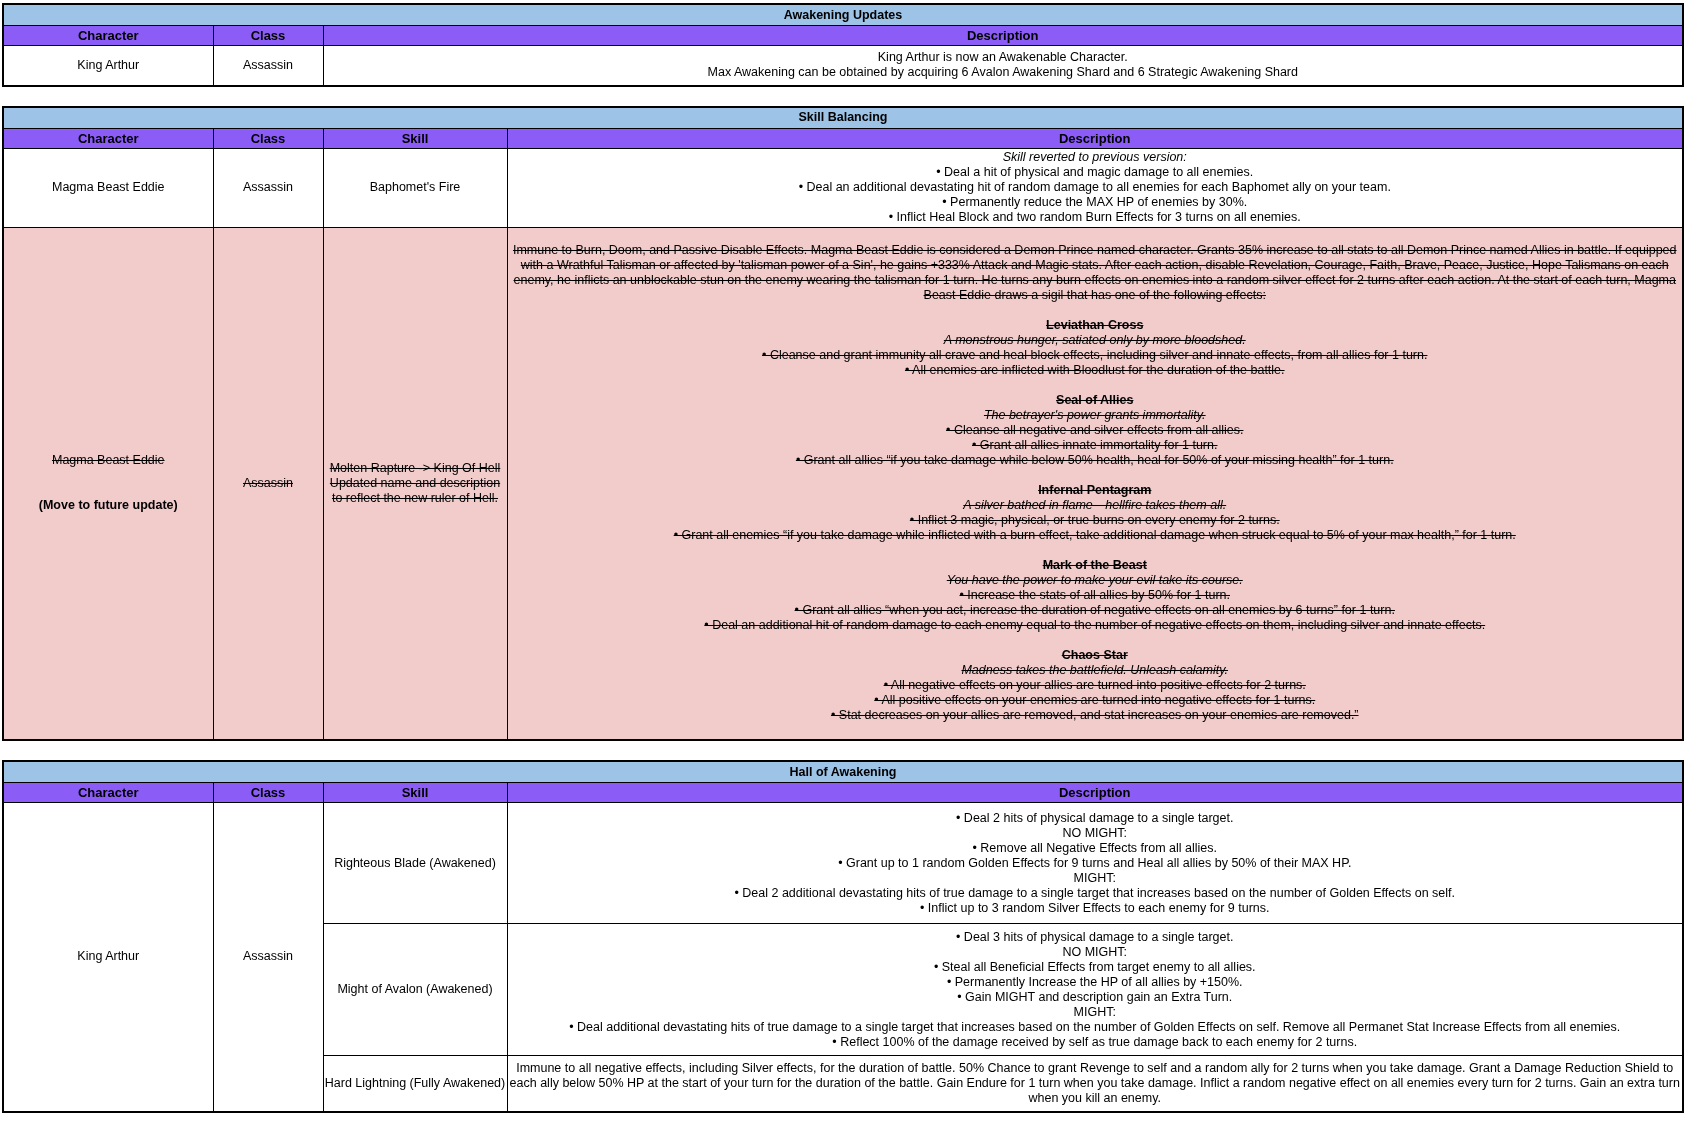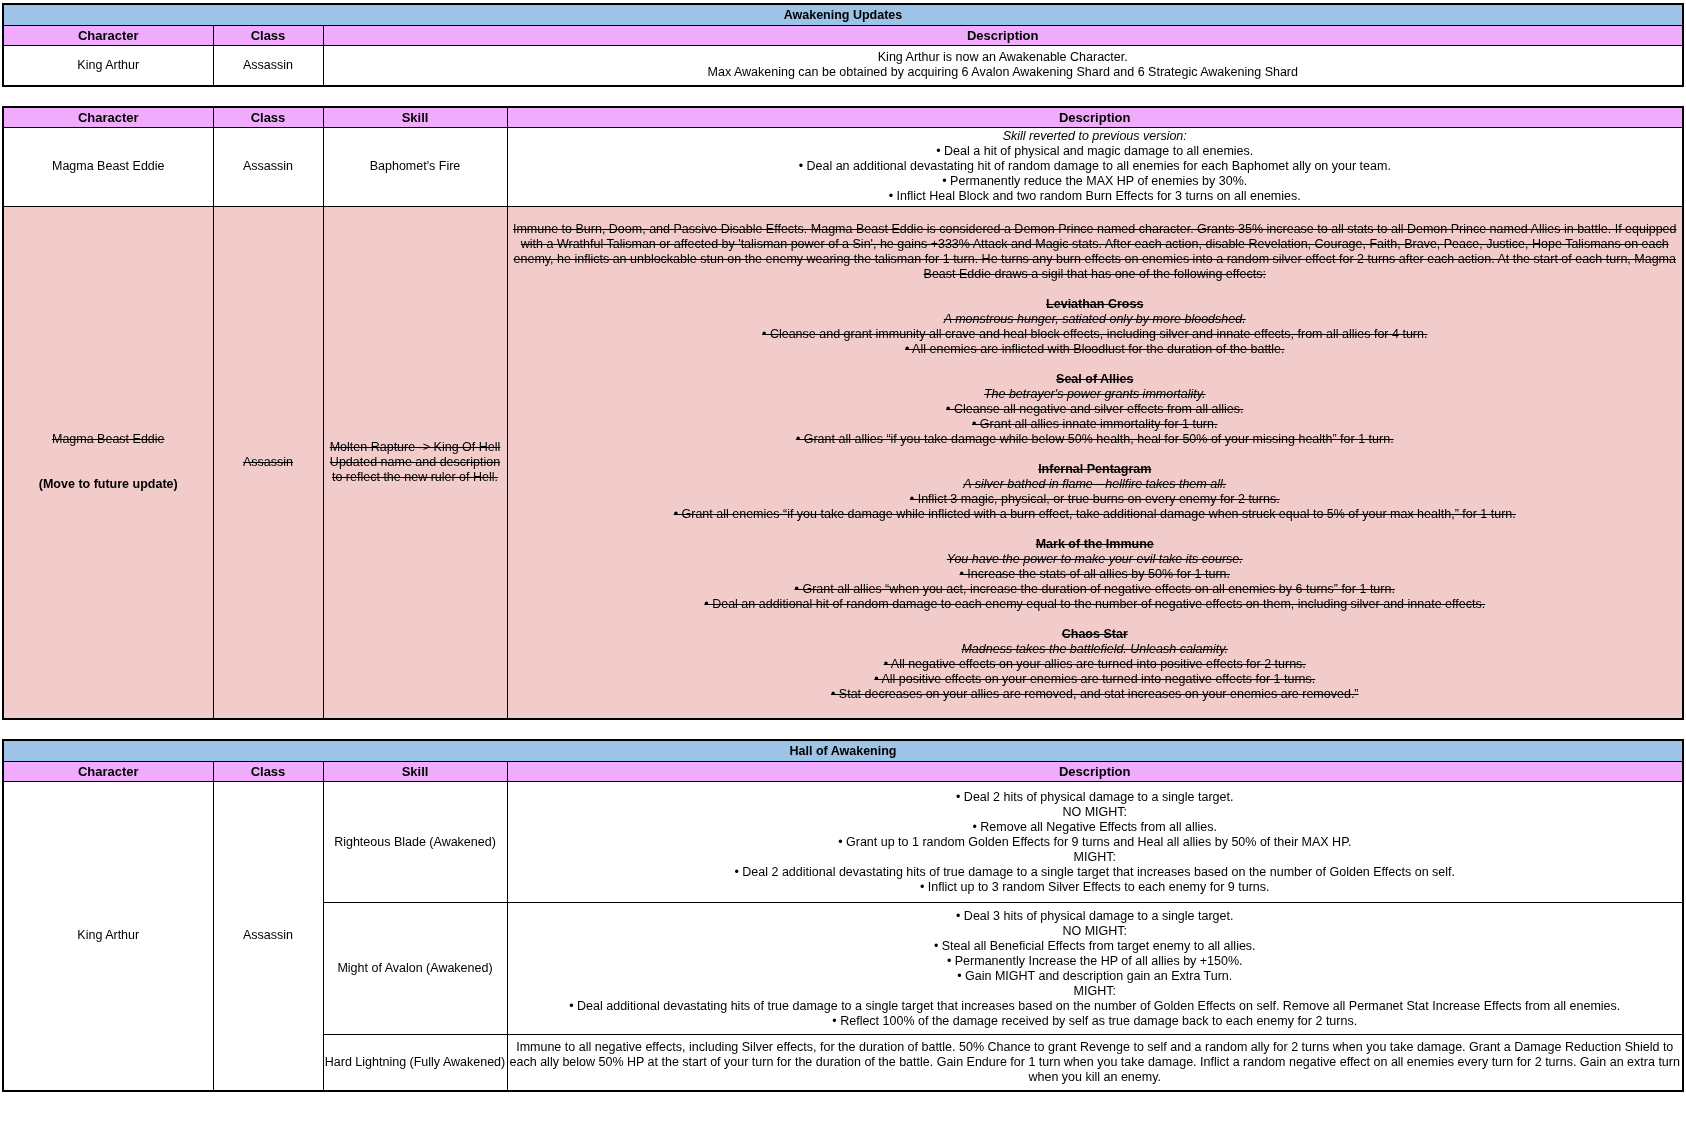--- a/index.html
+++ b/index.html
@@ -1,21 +1,21 @@
 <!DOCTYPE html>
 <html><head>
 <meta charset="utf-8">
 <style>
   html,body{margin:0;padding:0;background:#fff;}
   body{font-family:"Liberation Sans", sans-serif; color:#000;}
   .page{width:1686px; box-sizing:border-box; padding:3px 2px;}
   table.tbl{border-collapse:collapse; table-layout:fixed; width:1682px; border:2px solid #000; margin-bottom:19px;}
   table.tbl td{border:1px solid #000; text-align:center; vertical-align:middle; font-size:12.5px; line-height:15px; padding:1px 0; overflow:hidden; word-wrap:break-word;}
   td.title{background:#9DC3E6; font-weight:bold; font-size:13px; height:18px; padding:0 4px;}
-  tr.head td{background:#f0abfc; font-weight:bold; font-size:13px; height:19px; padding:0 4px;}
+  tr.head td{background:#8b5cf6; font-weight:bold; font-size:13px; height:19px; padding:0 4px;}
   tr.pink td{background:#F2CBCB;}
   .line{min-height:15px;}
   .b{font-weight:bold;}
   .i{font-style:italic;}
   .strike{text-decoration:line-through;}
   
   col.c-char{width:210px;} col.c-class{width:110px;} col.c-skill{width:184px;}
   
   tr.r-t1{height:40px;}
   tr.r-baph{height:79px;}
@@ -56,20 +56,23 @@
   </table>
 
   <table class="tbl">
     <colgroup>
         <col class="c-char">
         <col class="c-class">
         <col class="c-skill">
         <col>
       </colgroup>
     <tbody>
+      <tr>
+        <td class="title" colspan="4">Skill Balancing</td>
+      </tr>
       <tr class="head">
         <td>Character</td>
         <td>Class</td>
         <td>Skill</td>
         <td>Description</td>
       </tr>
       <tr class="r-baph">
         <td>
             <div class="line">Magma Beast Eddie</div>
           </td>
@@ -100,35 +103,35 @@
         <td>
             <div class="line strike">Molten Rapture -&gt; King Of Hell</div>
             <div class="line strike">Updated name and description</div>
             <div class="line strike">to reflect the new ruler of Hell.</div>
           </td>
         <td>
             <div class="line strike">Immune to Burn, Doom, and Passive Disable Effects. Magma Beast Eddie is considered a Demon Prince named character. Grants 35% increase to all stats to all Demon Prince named Allies in battle. If equipped with a Wrathful Talisman or affected by 'talisman power of a Sin', he gains +333% Attack and Magic stats. After each action, disable Revelation, Courage, Faith, Brave, Peace, Justice, Hope Talismans on each enemy, he inflicts an unblockable stun on the enemy wearing the talisman for 1 turn. He turns any burn effects on enemies into a random silver effect for 2 turns after each action. At the start of each turn, Magma Beast Eddie draws a sigil that has one of the following effects:</div>
             <div class="line">&nbsp;</div>
             <div class="line b strike">Leviathan Cross</div>
             <div class="line i strike">A monstrous hunger, satiated only by more bloodshed.</div>
-            <div class="line strike">• Cleanse and grant immunity all crave and heal block effects, including silver and innate effects, from all allies for 4 turn.</div>
+            <div class="line strike">• Cleanse and grant immunity all crave and heal block effects, including silver and innate effects, from all allies for 1 turn.</div>
             <div class="line strike">• All enemies are inflicted with Bloodlust for the duration of the battle.</div>
             <div class="line">&nbsp;</div>
             <div class="line b strike">Seal of Allies</div>
             <div class="line i strike">The betrayer's power grants immortality.</div>
             <div class="line strike">• Cleanse all negative and silver effects from all allies.</div>
             <div class="line strike">• Grant all allies innate immortality for 1 turn.</div>
             <div class="line strike">• Grant all allies “if you take damage while below 50% health, heal for 50% of your missing health” for 1 turn.</div>
             <div class="line">&nbsp;</div>
             <div class="line b strike">Infernal Pentagram</div>
             <div class="line i strike">A silver bathed in flame—hellfire takes them all.</div>
             <div class="line strike">• Inflict 3 magic, physical, or true burns on every enemy for 2 turns.</div>
             <div class="line strike">• Grant all enemies “if you take damage while inflicted with a burn effect, take additional damage when struck equal to 5% of your max health,” for 1 turn.</div>
             <div class="line">&nbsp;</div>
-            <div class="line b strike">Mark of the Immune</div>
+            <div class="line b strike">Mark of the Beast</div>
             <div class="line i strike">You have the power to make your evil take its course.</div>
             <div class="line strike">• Increase the stats of all allies by 50% for 1 turn.</div>
             <div class="line strike">• Grant all allies “when you act, increase the duration of negative effects on all enemies by 6 turns” for 1 turn.</div>
             <div class="line strike">• Deal an additional hit of random damage to each enemy equal to the number of negative effects on them, including silver and innate effects.</div>
             <div class="line">&nbsp;</div>
             <div class="line b strike">Chaos Star</div>
             <div class="line i strike">Madness takes the battlefield. Unleash calamity.</div>
             <div class="line strike">• All negative effects on your allies are turned into positive effects for 2 turns.</div>
             <div class="line strike">• All positive effects on your enemies are turned into negative effects for 1 turns.</div>
             <div class="line strike">• Stat decreases on your allies are removed, and stat increases on your enemies are removed.”</div>

